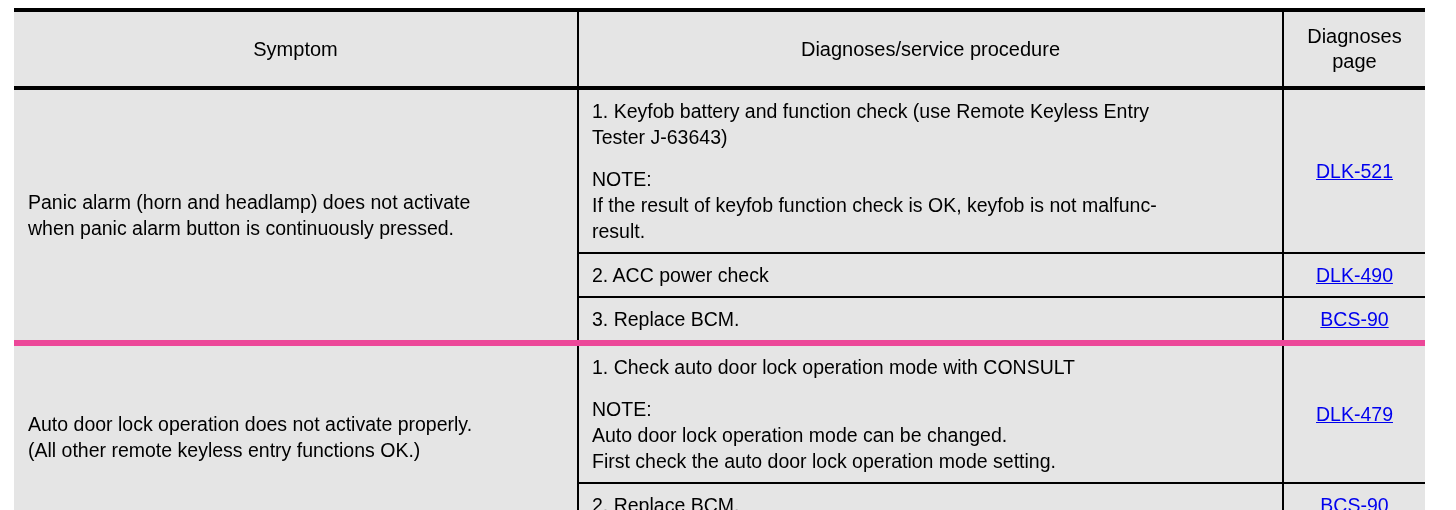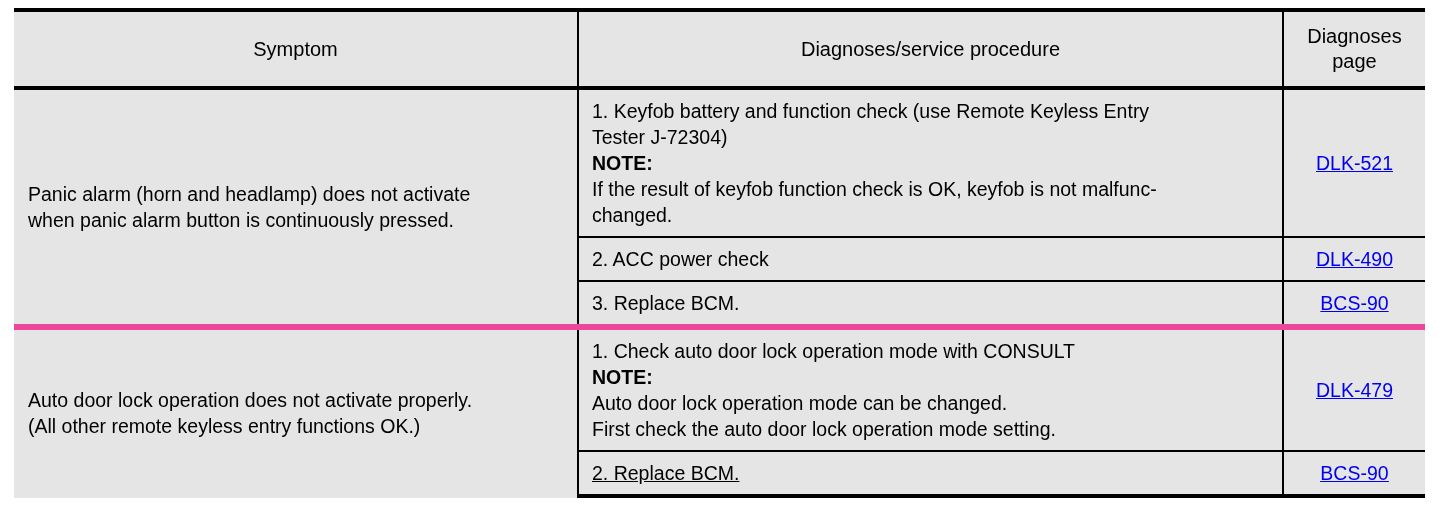--- a/index.html
+++ b/index.html
@@ -90,21 +90,22 @@
     border-top: 6px solid #ec4899;
   }
 
   
   tr.last-row > td {
     border-bottom: 4px solid #000;
     text-decoration: underline;
   }
 
   .note-label {
-    font-weight: bold;
+    font-weight: normal;
+    margin-top: 16px;
   }
 
   .ref-link {
     text-decoration: underline;
     white-space: nowrap;
   }
 
   .line { display: block; }
 </style>
 </head>
@@ -130,24 +131,24 @@
       </thead>
       <tbody>
 
         <tr>
           <td class="symptom-cell" rowspan="3">
             <span class="line">Panic alarm (horn and headlamp) does not activate</span>
             <span class="line">when panic alarm button is continuously pressed.</span>
           </td>
           <td class="procedure-cell">
             <span class="line">1. Keyfob battery and function check (use Remote Keyless Entry</span>
-            <span class="line">Tester J-72304)</span>
+            <span class="line">Tester J-63643)</span>
             <span class="line note-label">NOTE:</span>
             <span class="line">If the result of keyfob function check is OK, keyfob is not malfunc-</span>
-            <span class="line">changed.</span>
+            <span class="line">result.</span>
           </td>
           <td class="ref-cell">
             <a class="ref-link" href="#">DLK-521</a>
           </td>
         </tr>
 
         <tr class="substep">
           <td class="procedure-cell">
             <span class="line">2. ACC power check</span>
           </td>

